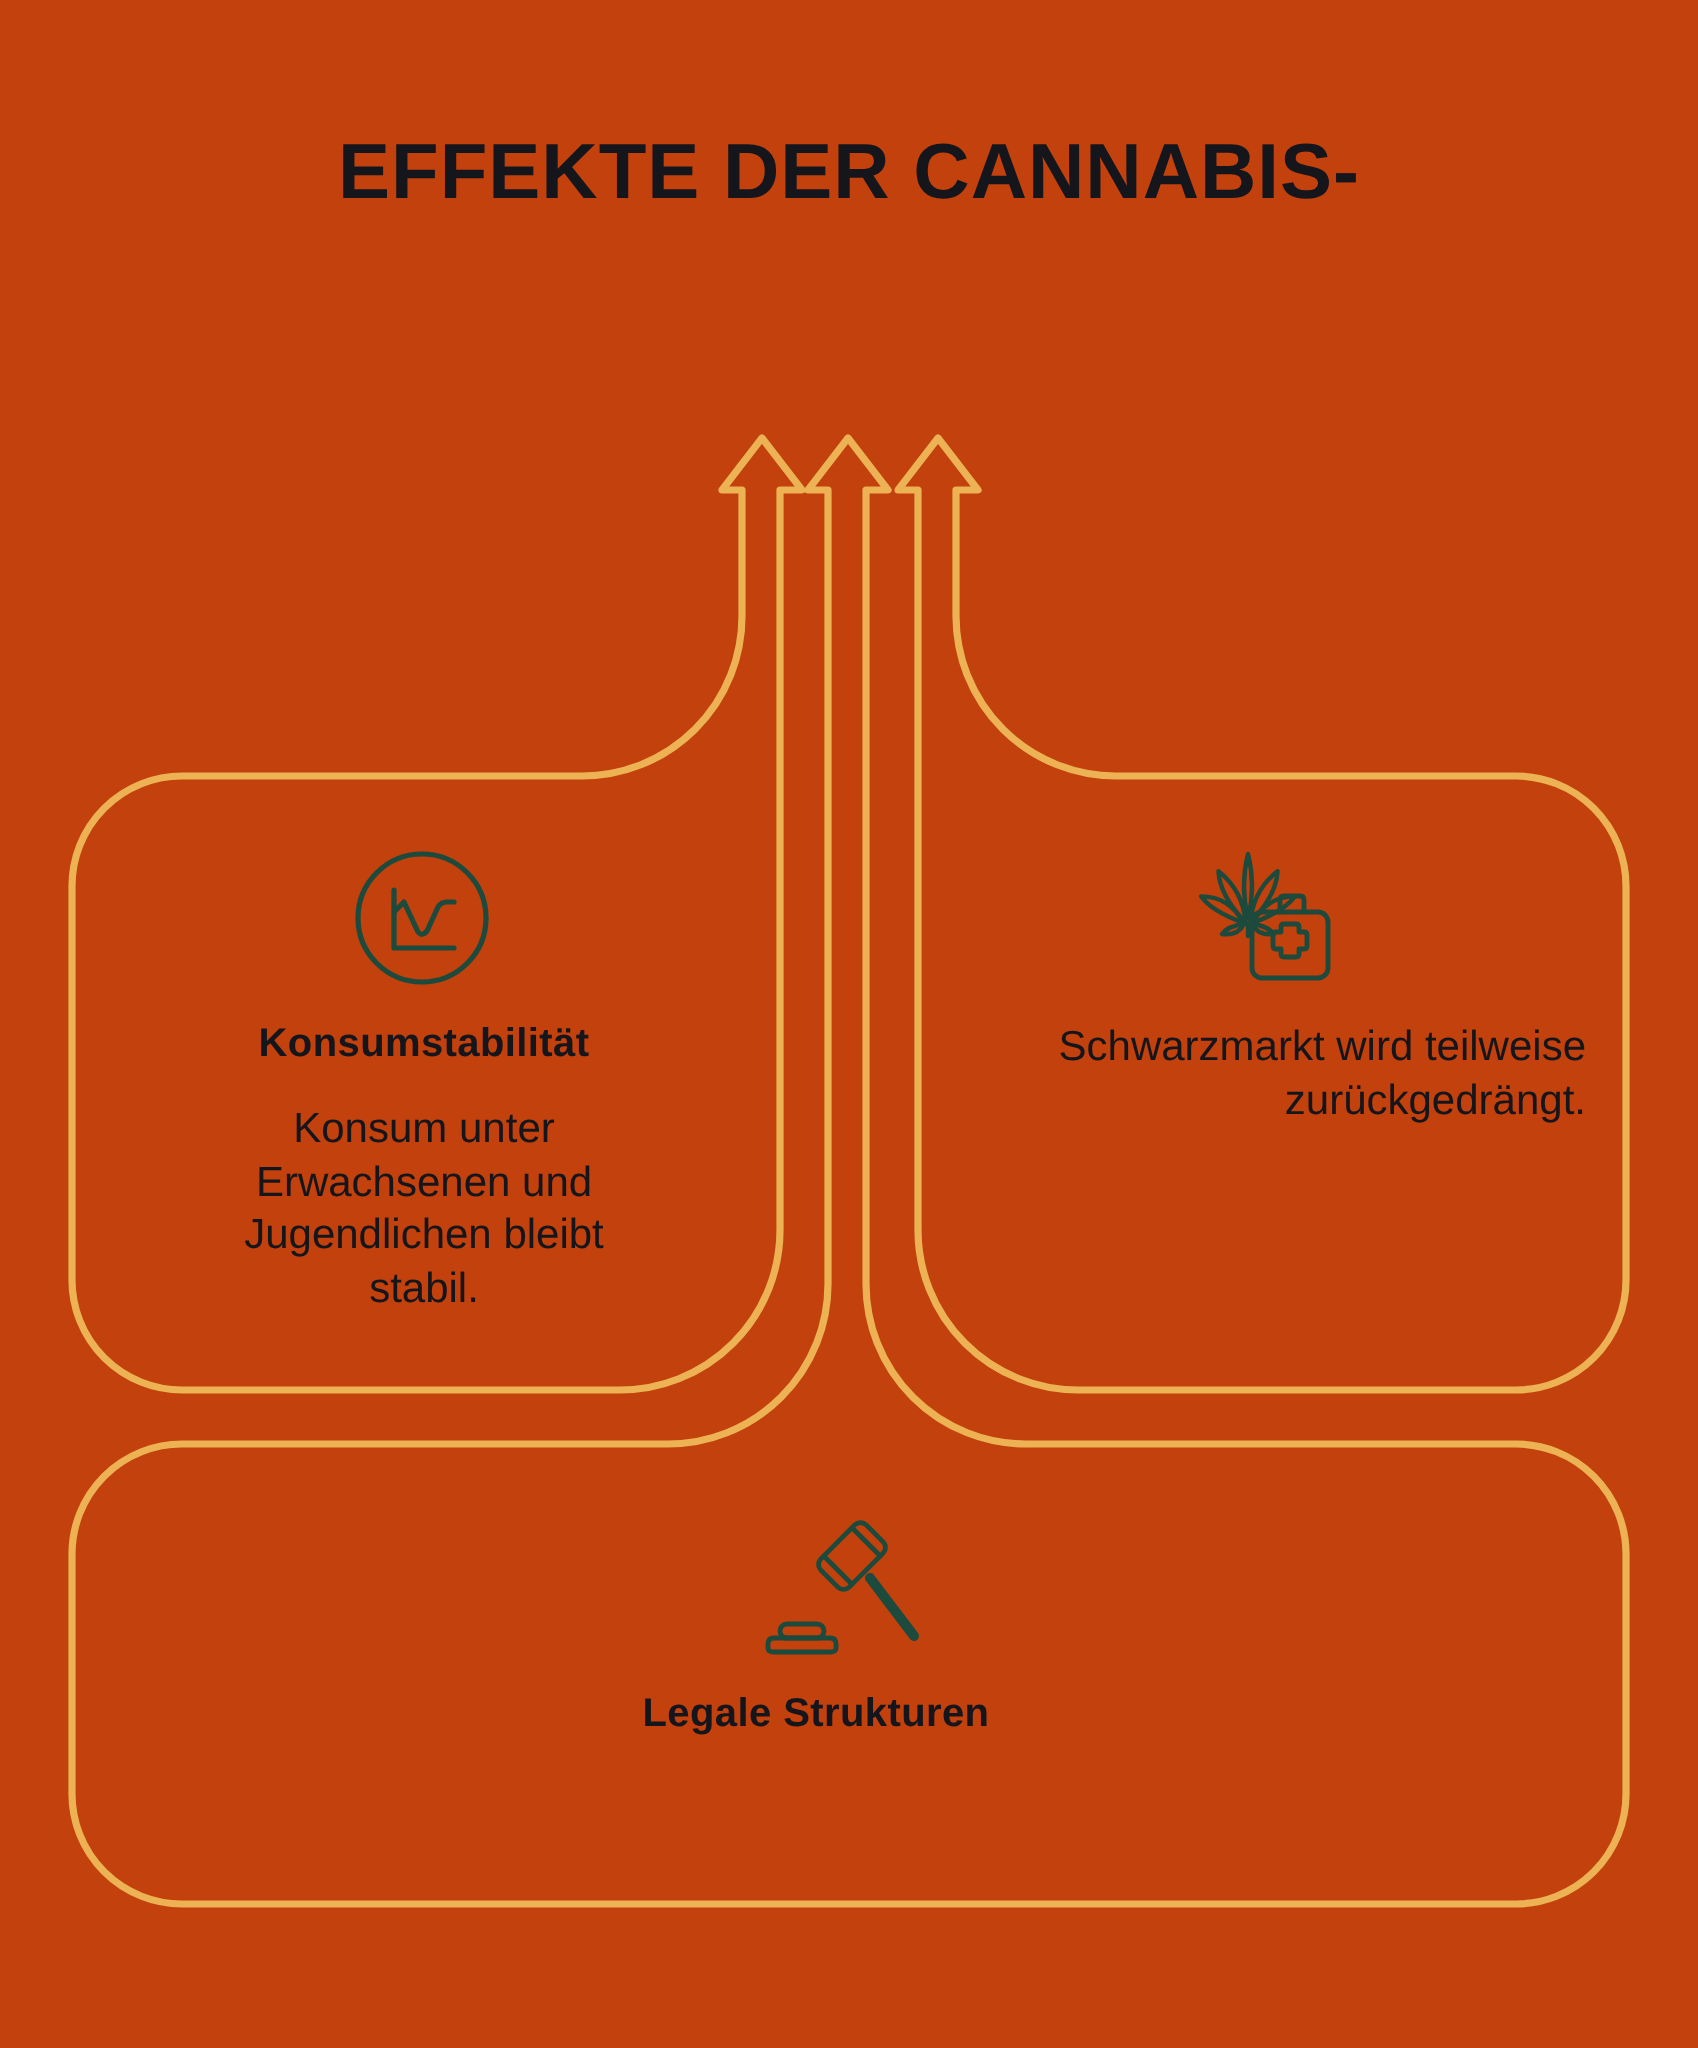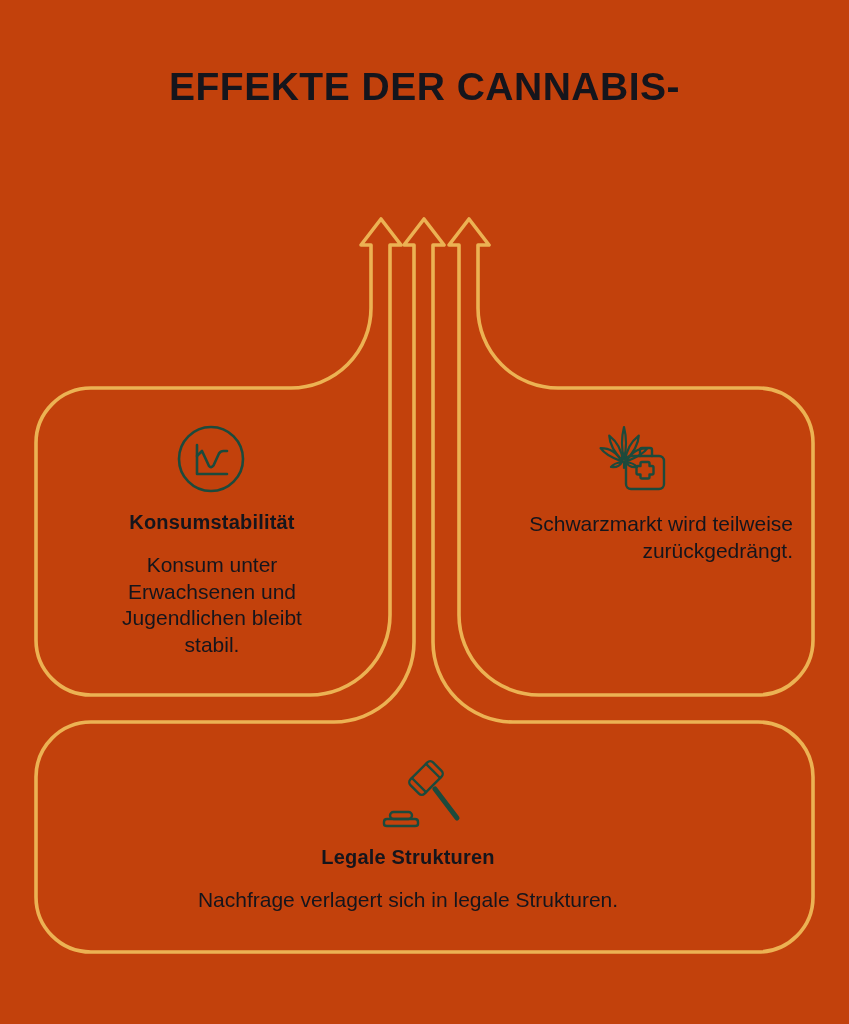--- a/index.html
+++ b/index.html
@@ -102,16 +102,15 @@
     <div class="card-heading">Konsumstabilität</div>
     <div class="card-body body-narrow">Konsum unter Erwachsenen und Jugendlichen bleibt stabil.</div>
   </div>
 
   <div class="card-text" style="left:478px; top:511px; width:315px;">
     <div class="card-body body-medium">Schwarzmarkt wird teilweise zurückgedrängt.</div>
   </div>
 
   <div class="card-text" style="left:108px; top:846px; width:600px;">
     <div class="card-heading">Legale Strukturen</div>
-    <div class="card-body body-wide">Nachfrage verlagert sich in legale Strukturen.</div>
   </div>
 
 </div>
 
 </body></html>

